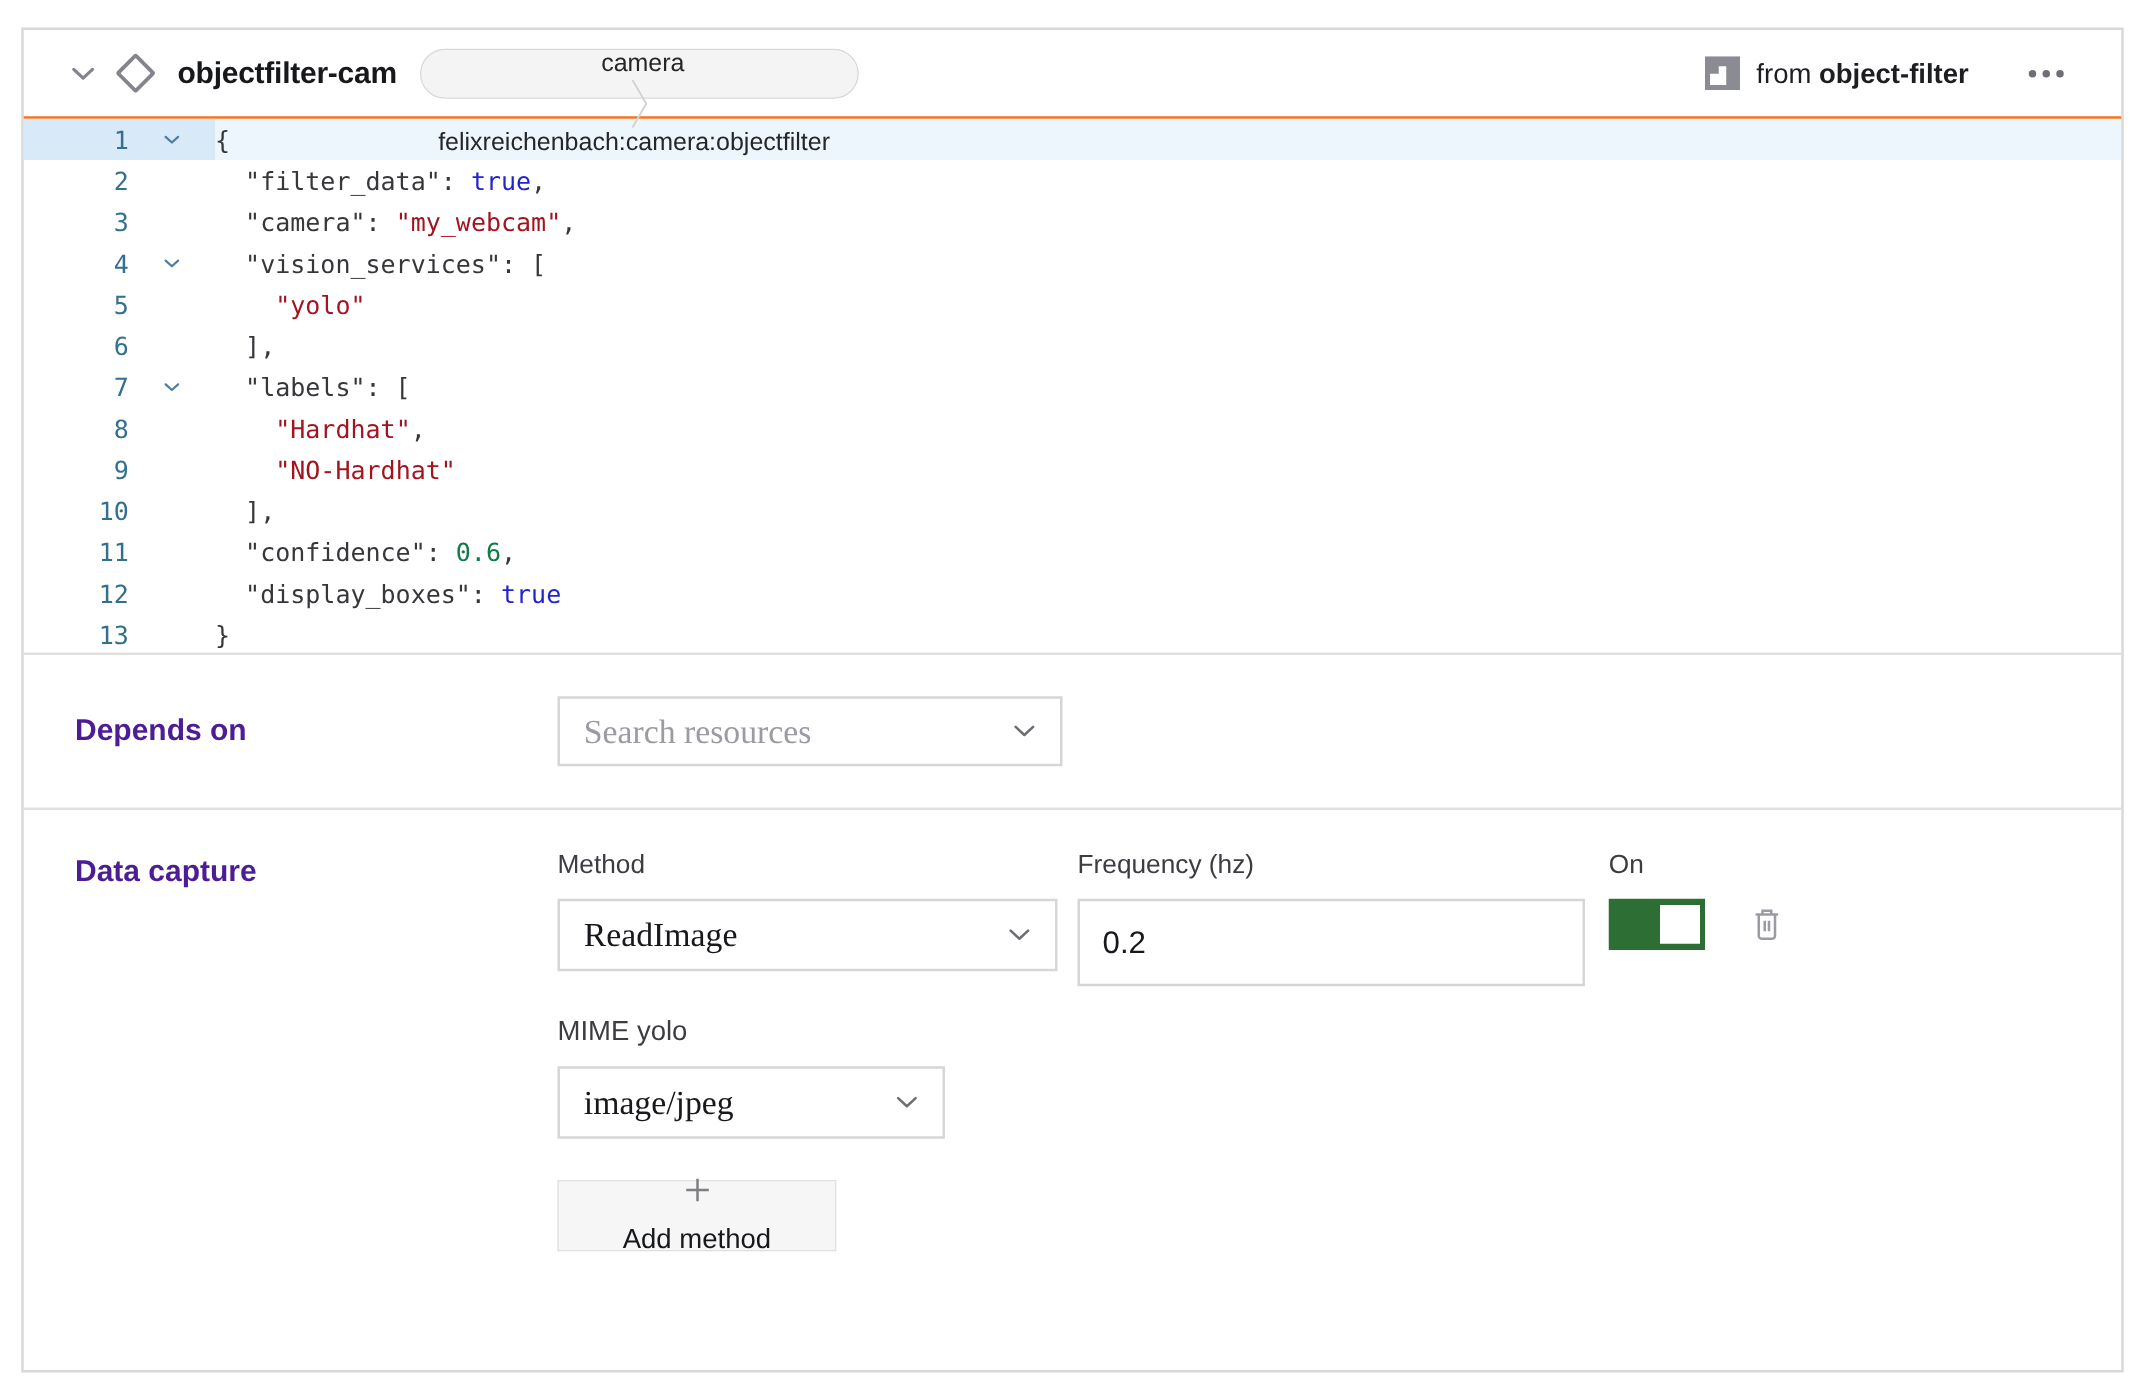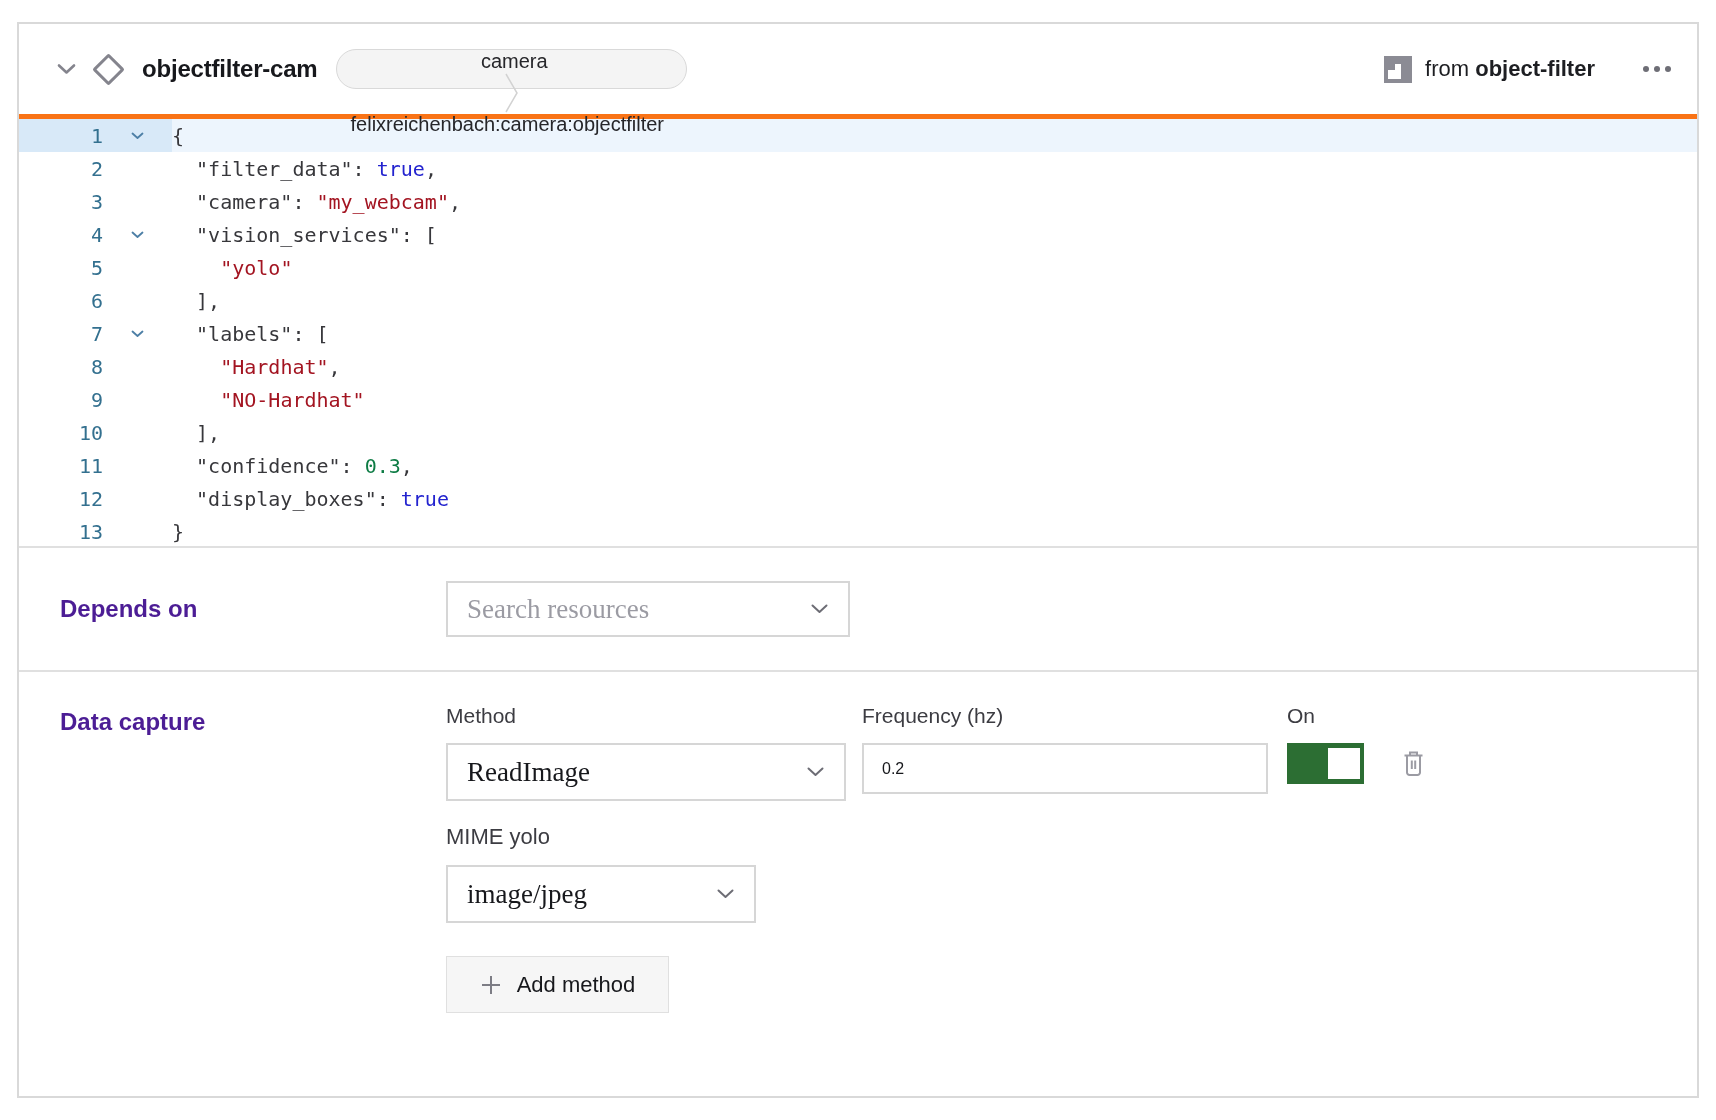--- a/index.html
+++ b/index.html
@@ -5,22 +5,22 @@
   * { margin:0; padding:0; box-sizing:border-box; }
   html,body { width:1716px; height:1120px; background:#ffffff; font-family:"Liberation Sans", sans-serif; }
 
   .card {
     position:absolute; left:17px; top:22px; width:1682px; height:1076px;
     background:#fff; border:2px solid #d9d9d9;
   }
 
   
   .header {
-    height:95px; border-bottom:5px solid #f97316;
-    display:flex; align-items:center; padding:0 24px 0 38px;
+    height:71px; border-bottom:2px solid #f97316;
+    display:flex; align-items:center; padding:0 44px 0 38px;
   }
   .collapse-btn { background:none; border:none; cursor:pointer; display:flex; align-items:center; color:#84848d; }
   .diamond-wrap { width:40px; display:flex; justify-content:center; margin-left:12px; }
   .diamond { width:23px; height:23px; border:3px solid #84848d; transform:rotate(45deg); border-radius:2px; }
   .title { font-size:24px; font-weight:700; color:#17181c; margin-left:14px; letter-spacing:-0.2px; }
   .pill {
     margin-left:18px; height:40px; border-radius:20px; background:#f4f4f4;
     border:1px solid #d9d9d9; display:flex; align-items:center; font-size:20px; color:#26262a;flex-direction:column;
   }
   .pill .seg1 { padding:0 14px 0 20px; }
@@ -58,43 +58,43 @@
 
   .select-btn {
     height:58px; background:#fff; border:2px solid #d6d6d6; cursor:pointer;
     display:flex; align-items:center; justify-content:space-between;
     font-family:Liberation Serif, serif; font-size:27px; color:#17181c; padding:0 20px 0 19px;
   }
   .select-btn .chev { color:#6d6d75; display:flex; }
   .select-btn.placeholder-style { color:#9b9ba3; height:56px; }
 
   .text-input {
-    height:51px; width:100%; border:2px solid #d6d6d6; font-family:"Liberation Sans", sans-serif;
-    font-size:16px; color:#17181c; padding:0 18px; background:#fff;
+    height:70px; width:100%; border:2px solid #d6d6d6; font-family:"Liberation Sans", sans-serif;
+    font-size:25px; color:#17181c; padding:0 18px; background:#fff;
   }
 
   .f-method { width:400px; margin-right:16px; }
   .f-freq   { width:406px; margin-right:19px; }
   .f-method .select-btn { width:100%; }
 
   .toggle-row { display:flex; align-items:center; }
   .toggle {
     width:77px; height:41px; background:var(--toggle-on); border:none; cursor:pointer; position:relative; padding:0;
   }
   .toggle .knob { position:absolute; top:5px; right:4px; width:32px; height:31px; background:#fff; }
   .trash-btn { background:none; border:none; cursor:pointer; color:#9b9ba3; margin-left:37px; display:flex; align-items:center; }
 
   .additional-label { font-size:22px; color:#2f2f33; margin-top:42px; }
   .mime-label { font-size:22px; color:#3c3c42; margin-top:23px; }
   .mime-select { width:310px; margin-top:15px; }
 
   .add-method-btn {
     margin-top:33px; width:223px; height:57px; background:#f6f6f6; border:1px solid #e0e0e0;
     display:flex; align-items:center; justify-content:center; gap:15px; cursor:pointer;
-    font-family:"Liberation Sans", sans-serif; font-size:22px; color:#17181c;
+    font-family:"Liberation Sans", sans-serif; font-size:22px; color:#17181c;flex-direction:column;
   }
   .add-method-btn .plus { color:#7d7d85; display:flex; }
 </style>
 </head>
 <body>
 
 <div class="card">
 
   <div class="header">
     <button class="collapse-btn">
@@ -214,21 +214,21 @@
           <span class="ln">10</span>
           <span class="fold"></span>
         </span>
         <span class="code"><span class="tok-p">  ],</span></span>
       </div>
       <div class="cm-line">
         <span class="gutter">
           <span class="ln">11</span>
           <span class="fold"></span>
         </span>
-        <span class="code"><span class="tok-p">  "confidence": </span><span class="tok-n">0.3</span><span class="tok-p">,</span></span>
+        <span class="code"><span class="tok-p">  "confidence": </span><span class="tok-n">0.6</span><span class="tok-p">,</span></span>
       </div>
       <div class="cm-line">
         <span class="gutter">
           <span class="ln">12</span>
           <span class="fold"></span>
         </span>
         <span class="code"><span class="tok-p">  "display_boxes": </span><span class="tok-b">true</span></span>
       </div>
       <div class="cm-line">
         <span class="gutter">

